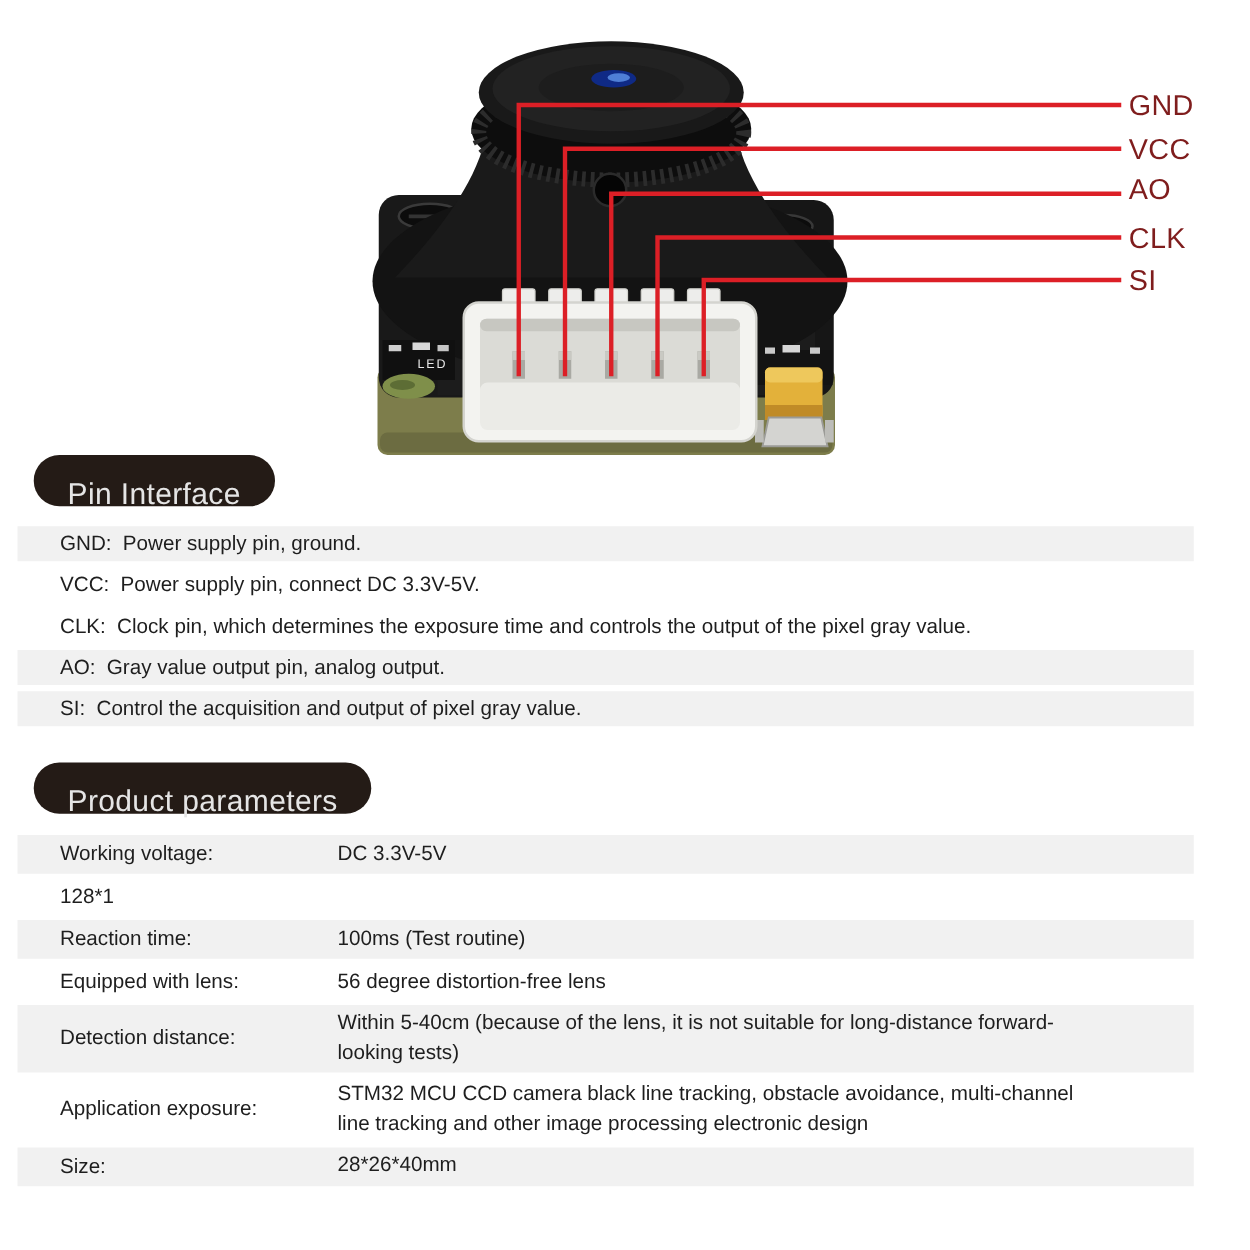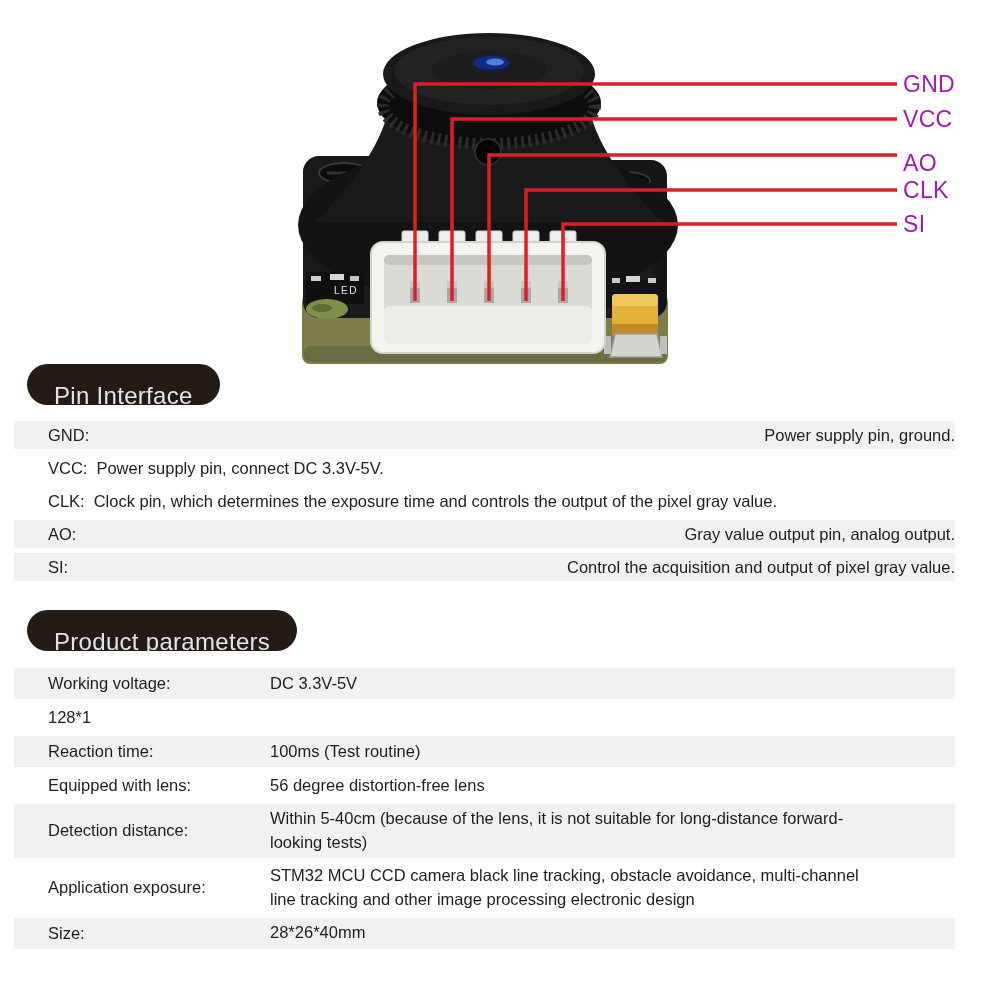--- a/index.html
+++ b/index.html
@@ -4,33 +4,33 @@
 <style>
   * { margin:0; padding:0; box-sizing:border-box; }
   html,body { background:#ffffff; }
   body { font-family:"Liberation Sans", sans-serif; color:#1e1e1e; }
   .canvas { position:relative; width:1000px; height:1000px; background:#ffffff; overflow:hidden; }
 
   
   .hero { position:absolute; left:0; top:0; width:1000px; height:370px; }
   .hero svg { position:absolute; left:0; top:0; }
   .pin-label { position:absolute; left:903px; height:30px; line-height:30px;
-               font-size:23px; color:#a21caf; letter-spacing:0.3px; white-space:nowrap; }
+               font-size:23px; color:#7f1d1d; letter-spacing:0.3px; white-space:nowrap; }
 
   
   .pill { position:absolute; left:27px; height:41px; line-height:41px; padding:11px 27px;
           background:#241b16; color:#e5e5e5; font-size:24px; border-radius:21px;
           letter-spacing:0.3px; white-space:nowrap; }
 
   
   .pin-rows { position:absolute; left:14px; top:421px; width:941px; }
   .prow { display:flex; align-items:center; height:28px; margin-bottom:5px;
           padding-left:34px; font-size:16.5px; }
   .prow .lbl { margin-right:9px; white-space:nowrap; }
-  .alt { background:#f1f1f1;justify-content:space-between; }
+  .alt { background:#f1f1f1; }
 
   
   .param-rows { position:absolute; left:14px; top:668px; width:941px; display:flex; flex-direction:column; }
   .param { display:grid; grid-template-columns:222px 1fr; align-items:center;
            padding-left:34px; font-size:16.5px; min-height:31px; margin-bottom:3px; }
   .param .pval { max-width:612px; line-height:1.45; padding:3px 0; }
   .param .plbl { white-space:nowrap; }
   .param.tall { min-height:51px; }
 </style>
 </head>
@@ -125,21 +125,21 @@
         <path d="M897,84  H415 V301"></path>
         <path d="M897,119 H452 V301"></path>
         <path d="M897,155 H489 V301"></path>
         <path d="M897,190 H526 V301"></path>
         <path d="M897,224 H563 V301"></path>
       </g>
     </svg>
 
     <div class="pin-label" style="top:69px">GND</div>
     <div class="pin-label" style="top:104px">VCC</div>
-    <div class="pin-label" style="top:148px">AO</div>
+    <div class="pin-label" style="top:136px">AO</div>
     <div class="pin-label" style="top:175px">CLK</div>
     <div class="pin-label" style="top:209px">SI</div>
   </div>
 
   <div class="pill" style="top:364px">Pin Interface</div>
 
   <div class="pin-rows">
     <div class="prow alt">
       <span class="lbl">GND:</span>
       <span>Power supply pin, ground.</span>

